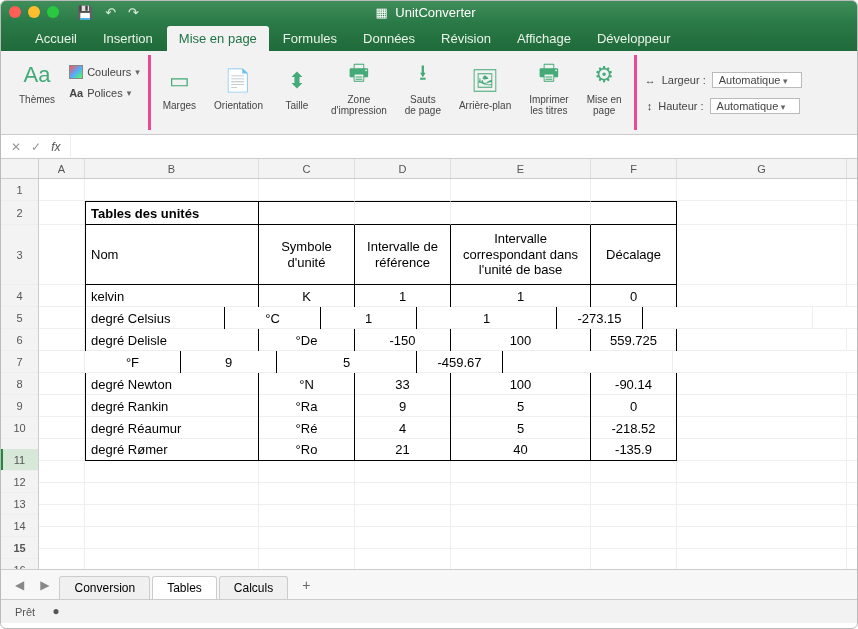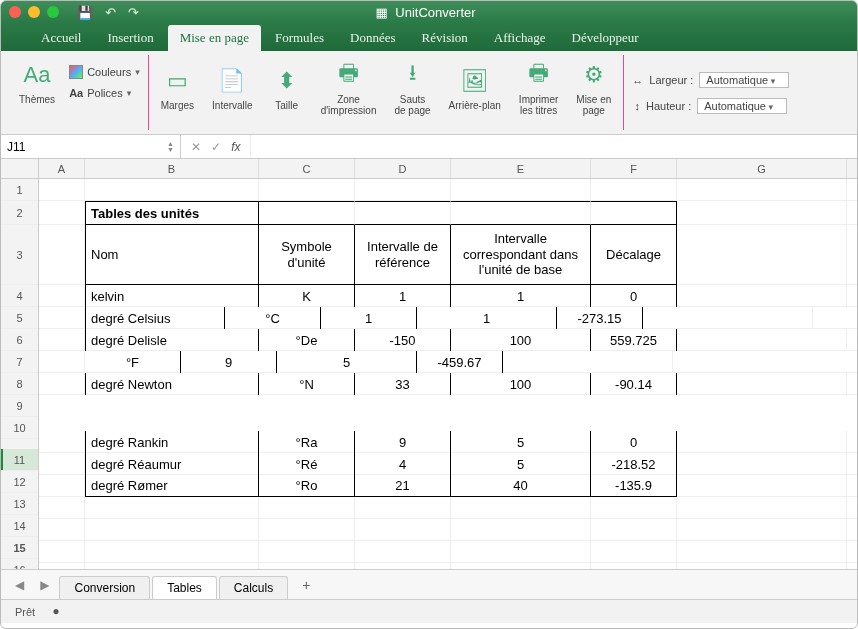--- a/index.html
+++ b/index.html
@@ -10,27 +10,27 @@
   .traffic { display: flex; gap: 7px; align-items: center; }
   .traffic span { width: 12px; height: 12px; border-radius: 50%; display: inline-block; }
   .tl-close { background: #ff5f57; }
   .tl-min { background: #ffbd2e; }
   .tl-max { background: #28c840; }
   .qat { display: flex; gap: 12px; margin-left: 18px; align-items: center; color: #d9ecd9; font-size: 13px; }
   .title-center { position: absolute; left: 0; right: 7px; text-align: center; pointer-events: none; font-size: 13px; }
   .title-center .icon { margin-right: 4px; }
   
   
-  .ribbon-tabs { height: 28px; background: linear-gradient(#2a7a47, #1f6a3a); display: flex; align-items: flex-end; padding: 0 28px; color: #eaf4ea; font-size: 13px; gap: 2px; font-family: Liberation Serif, serif; }
+  .ribbon-tabs { height: 28px; background: linear-gradient(#2a7a47, #1f6a3a); display: flex; align-items: flex-end; padding: 0 22px; color: #eaf4ea; font-size: 13px; gap: 2px; }
   .ribbon-tab { padding: 5px 12px; cursor: pointer; border-top-left-radius: 3px; border-top-right-radius: 3px; }
   .ribbon-tab.active { background: #f2f2f2; color: #217346; font-weight: 500; }
   
   
   .ribbon { height: 84px; background: #f2f2f2; border-bottom: 1px solid #ccc; display: flex; padding: 4px 6px; gap: 0; font-size: 11px; color: #444; }
-  .ribbon-group { display: flex; flex-direction: column; align-items: center; justify-content: space-between; padding: 2px 8px; border-right: 1px solid #ec4899; }
+  .ribbon-group { display: flex; flex-direction: column; align-items: center; justify-content: space-between; padding: 2px 8px; border-right: 3px solid #ec4899; }
   .ribbon-group:last-child { border-right: none; }
   .ribbon-row { display: flex; gap: 10px; align-items: center; }
   .ribbon-btn { display: flex; flex-direction: column; align-items: center; gap: 3px; cursor: pointer; padding: 2px 4px; }
   .ribbon-btn .ico { width: 32px; height: 32px; display: flex; align-items: center; justify-content: center; font-size: 22px; color: #4a7; }
   .ribbon-btn .lbl { font-size: 10px; text-align: center; line-height: 1.1; }
   .ribbon-small { display: flex; align-items: center; gap: 4px; font-size: 11px; padding: 2px 0; }
   .ribbon-small .sq { width: 14px; height: 14px; border: 1px solid #888; background: #fff; display: inline-block; }
   .dropdown-caret::after { content: " ▾"; font-size: 9px; color: #666; }
   .size-sel { display: flex; align-items: center; gap: 6px; font-size: 11px; padding: 2px 0; }
   .size-sel select, .size-box { border: 1px solid #bbb; background: #fff; padding: 1px 6px; font-size: 11px; min-width: 90px; }
@@ -132,21 +132,21 @@
     </div>
   </div>
   <div class="ribbon-group">
     <div class="ribbon-row">
       <div class="ribbon-btn">
           <div class="ico">▭</div>
           <div class="lbl">Marges</div>
         </div>
       <div class="ribbon-btn">
           <div class="ico">📄</div>
-          <div class="lbl">Intervalle</div>
+          <div class="lbl">Orientation</div>
         </div>
       <div class="ribbon-btn">
           <div class="ico">⬍</div>
           <div class="lbl">Taille</div>
         </div>
       <div class="ribbon-btn">
           <div class="ico">🖶</div>
           <div class="lbl" style="white-space:pre;">Zone
 d'impression</div>
         </div>
@@ -179,27 +179,20 @@
     </div>
     <div class="size-sel">
       <span>↕</span>
       <span>Hauteur :</span>
       <span class="size-box dropdown-caret">Automatique</span>
     </div>
   </div>
 </div>
 
 <div class="fbar">
-  <div class="namebox">
-    <span>J11</span>
-    <span class="spin">
-        <span>▲</span>
-        <span>▼</span>
-      </span>
-  </div>
   <div class="fx-controls">
     <span>✕</span>
     <span>✓</span>
     <span style="font-style:italic;color:#555;">fx</span>
   </div>
   <div class="fx-area"></div>
 </div>
 
 <div class="grid-wrap">
   <div class="corner"></div>
@@ -295,21 +288,21 @@
       </div>
       <div class="cellrow" style="height: 22px;">
         <div class="cell cA" style="width: 46px; height: 22px;"></div>
         <div class="cell cB thin-right tborder-left" style="width: 174px; height: 22px;">degré Newton</div>
         <div class="cell cC c-center thin-right" style="width: 96px; height: 22px;">°N</div>
         <div class="cell cD c-center thin-right" style="width: 96px; height: 22px;">33</div>
         <div class="cell cE c-center thin-right" style="width: 140px; height: 22px;">100</div>
         <div class="cell cF c-center thin-right tborder-right" style="width: 86px; height: 22px;">-90.14</div>
         <div class="cell cG" style="width: 170px; height: 22px;"></div>
       </div>
-      <div class="cellrow" style="height: 22px; margin-top: 36px;">
+      <div class="cellrow" style="height: 22px;">
         <div class="cell cA" style="width: 46px; height: 22px;"></div>
         <div class="cell cB thin-right tborder-left" style="width: 174px; height: 22px;">degré Rankin</div>
         <div class="cell cC c-center thin-right" style="width: 96px; height: 22px;">°Ra</div>
         <div class="cell cD c-center thin-right" style="width: 96px; height: 22px;">9</div>
         <div class="cell cE c-center thin-right" style="width: 140px; height: 22px;">5</div>
         <div class="cell cF c-center thin-right tborder-right" style="width: 86px; height: 22px;">0</div>
         <div class="cell cG" style="width: 170px; height: 22px;"></div>
       </div>
       <div class="cellrow" style="height: 22px;">
         <div class="cell cA" style="width: 46px; height: 22px;"></div>

